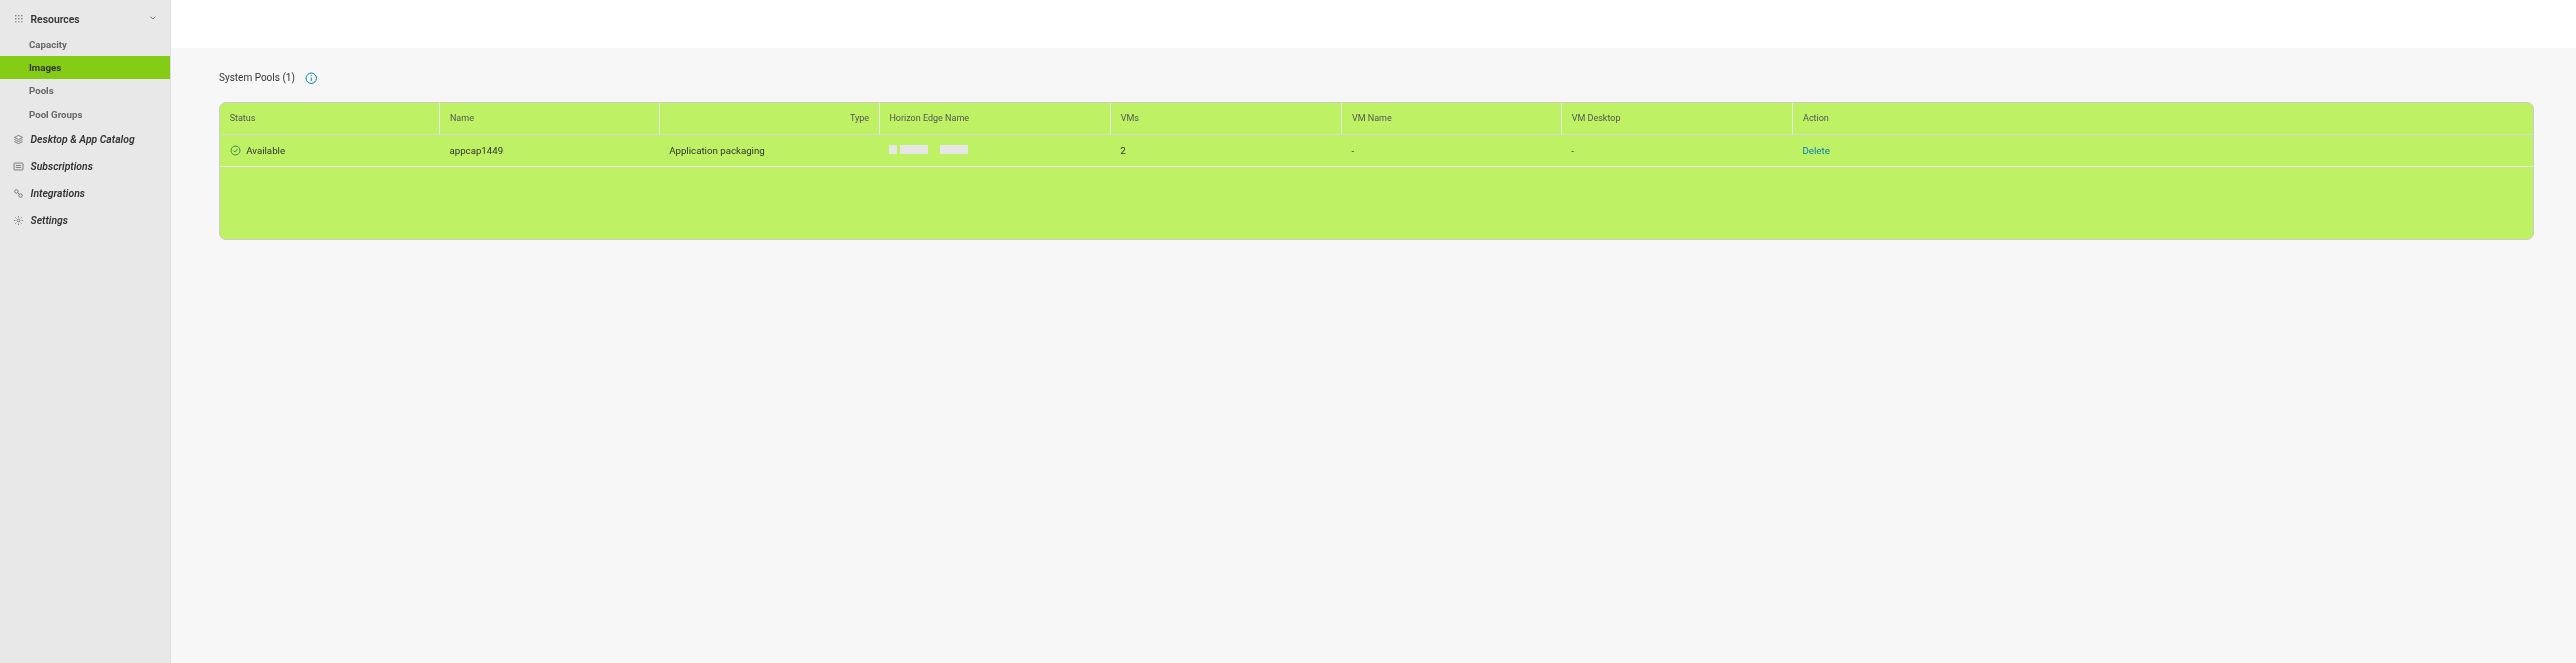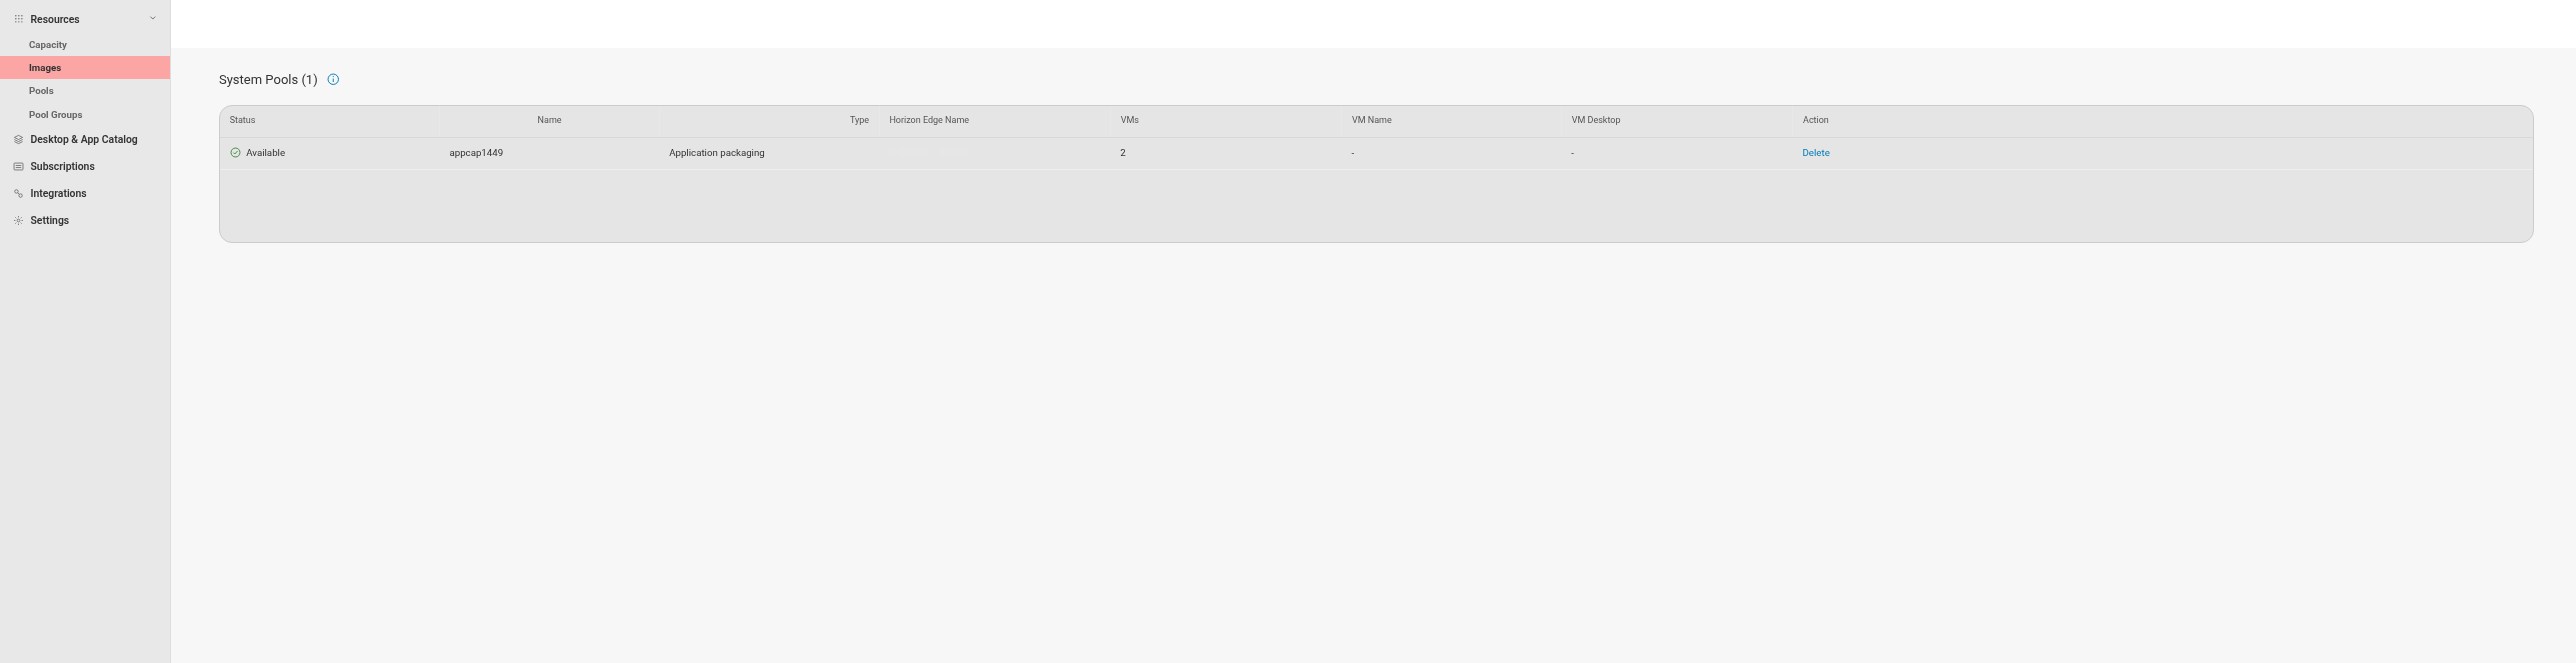--- a/index.html
+++ b/index.html
@@ -43,31 +43,32 @@
       color: #666;
     }
     .nav-item {
       padding: 6.2px 12.5px 6.2px 29px;
       color: #666;
       font-size: 9.7px;
       cursor: pointer;
       font-weight: bold;
     }
     .nav-item.selected {
-      background: #fca5a5;
+      background: #84cc16;
       color: #333;
     }
     .nav-top-item {
       display: flex;
       align-items: center;
       padding: 7px 12.5px;
       color: #333;
       font-weight: 600;
       font-size: 10.4px;
       cursor: pointer;
+      font-style: italic;
     }
     .main {
       flex: 1;
       background: #fff;
       display: flex;
       flex-direction: column;
       overflow: auto;
     }
     .main-top-spacer {
       height: 48px;
@@ -77,35 +78,35 @@
       background: #f7f7f7;
       flex: 1;
       padding: 23.5px 42px 23.5px 48px;
     }
     .panel-header {
       display: flex;
       align-items: center;
       margin-bottom: 18px;
     }
     .panel-title {
-      font-size: 13px;
+      font-size: 10px;
       font-weight: 400;
       color: #333;
     }
     .info-icon {
       margin-left: 9.7px;
       width: 12.5px;
       height: 12.5px;
       color: #007cbb;
       cursor: pointer;
     }
     .table-container {
-      background: #e5e5e5;
+      background: #bef264;
       border: 0.7px solid #ccc;
-      border-radius: 13px;
+      border-radius: 7px;
       min-height: 138px;
     }
     table {
       width: 100%;
       border-collapse: collapse;
     }
     thead th {
       text-align: left;
       font-weight: 400;
       font-size: 9px;
@@ -145,21 +146,21 @@
       background: #e6e6e6;
       height: 9.7px;
     }
     .redacted.short { width: 8.3px; }
     .redacted.long { width: 28px; }
     .action-link {
       color: #007cbb;
       cursor: pointer;
     }
     .col-status { width: 9.5%; }
-    .col-name { width: 9.5%; text-align: center; }
+    .col-name { width: 9.5%; }
     .col-type { width: 9.5%; text-align: right; }
     .col-edge { width: 10%; }
     .col-vms { width: 10%; }
     .col-vmname { width: 9.5%; }
     .col-vmuser { width: 10%; }
     .col-action { width: auto; }
   </style>
 </head>
 <body>
 

